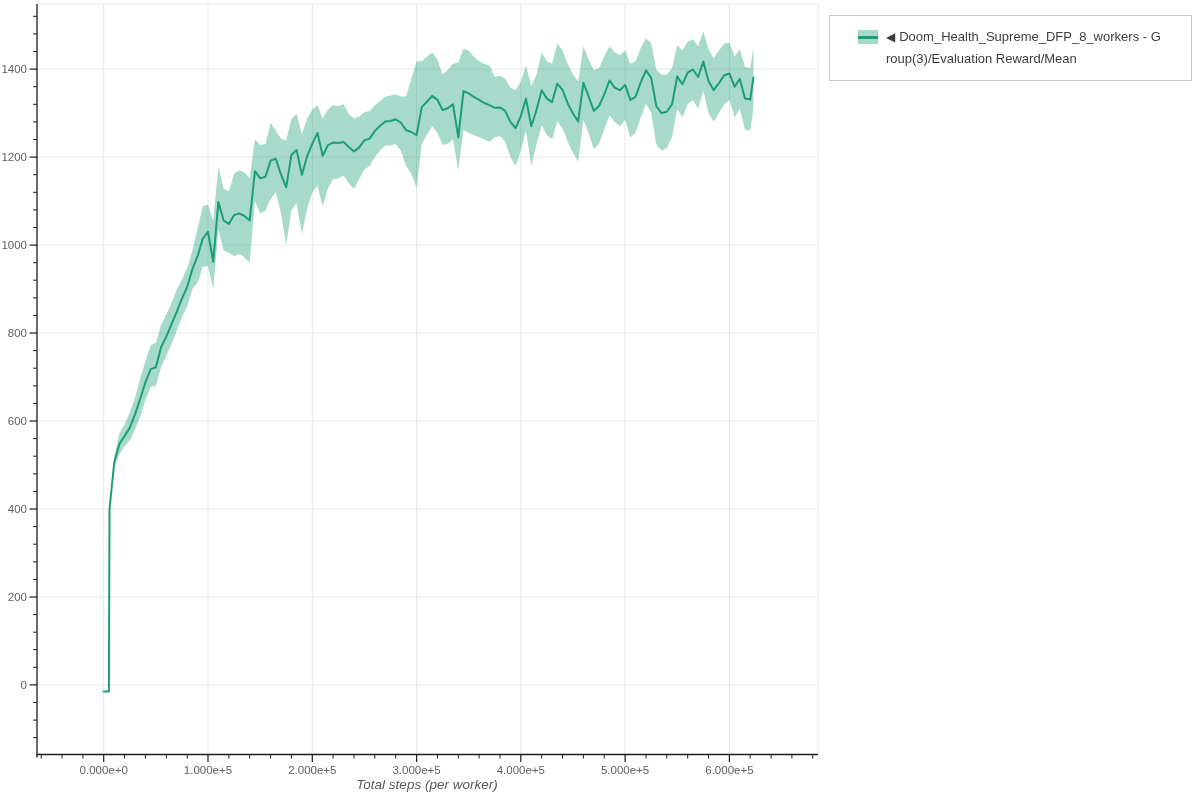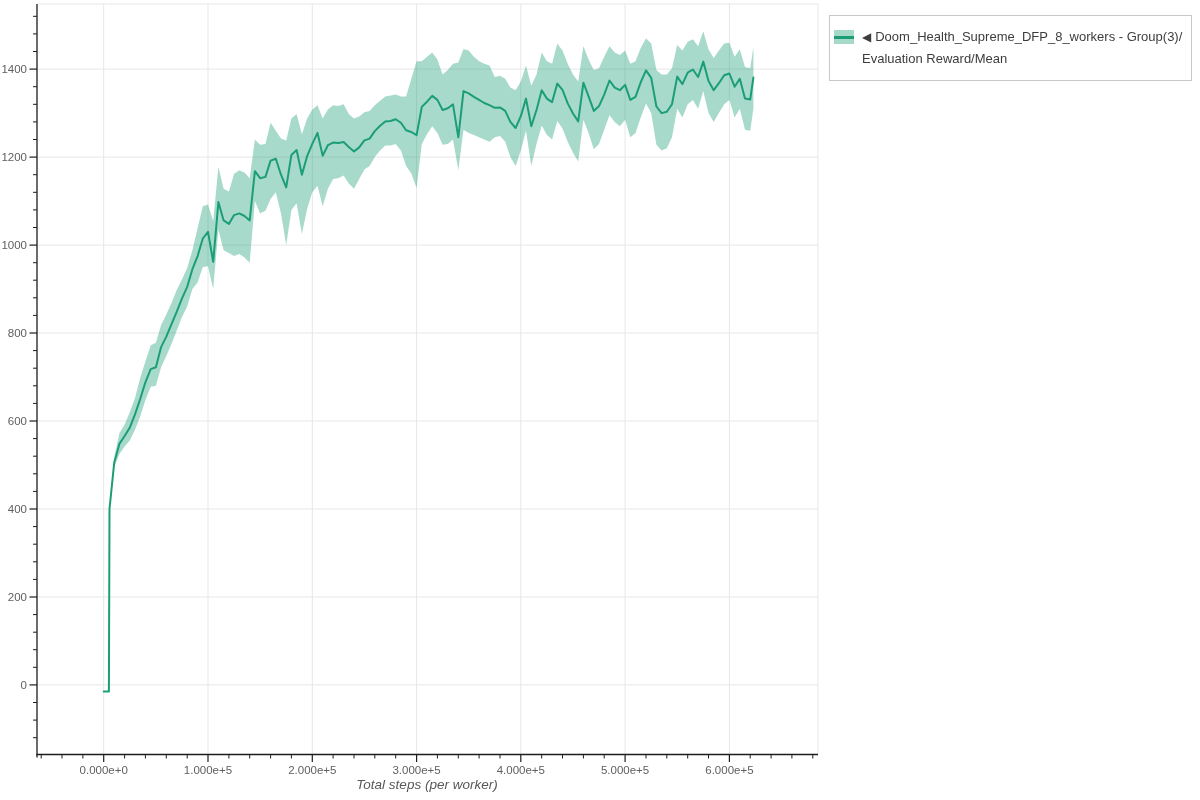--- a/index.html
+++ b/index.html
@@ -2,21 +2,21 @@
 <html><head>
 <meta charset="utf-8">
 <style>
   html,body{margin:0;padding:0;background:#ffffff;width:1200px;height:800px;overflow:hidden;
             font-family:"Liberation Sans", sans-serif;}
   .page{position:relative;width:1200px;height:800px;background:#fff;}
   svg{position:absolute;left:0;top:0;}
   .tick-label{font-family:"Liberation Sans",sans-serif;font-size:11.5px;fill:#606060;}
   .axis-title{font-family:"Liberation Sans",sans-serif;font-size:13.5px;font-style:italic;fill:#575757;}
   .legend{position:absolute;left:829px;top:15px;width:363px;box-sizing:border-box;
-          background:#fff;border:1px solid #c9c9c9;padding:10px 4px;display:flex;align-items:flex-start;}
+          background:#fff;border:1px solid #c9c9c9;padding:10px 28px;display:flex;align-items:flex-start;}
   .legend-swatch{flex:0 0 auto;width:20px;height:14px;margin:4px 8px 0 0;background:#a6d9c8;position:relative;}
   .legend-swatch .swatch-line{position:absolute;left:0;right:0;top:6px;height:2.5px;background:#1b9e77;}
   .legend-text{font-size:13px;line-height:22px;color:#3d3d3d;}
   .legend-marker{margin-right:4px;font-size:12px;}
   .legend-label{word-break:break-all;}
 </style>
 </head>
 <body>
 
 <div class="page">

